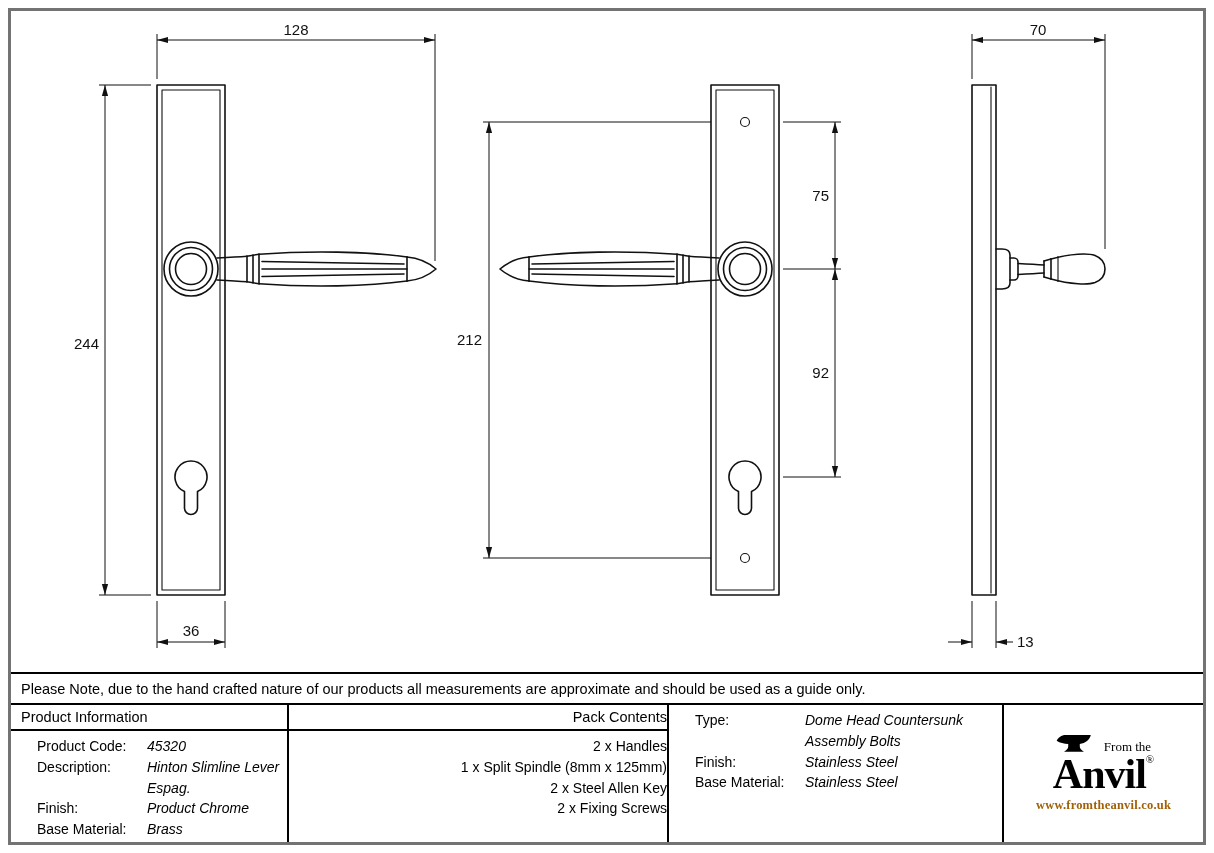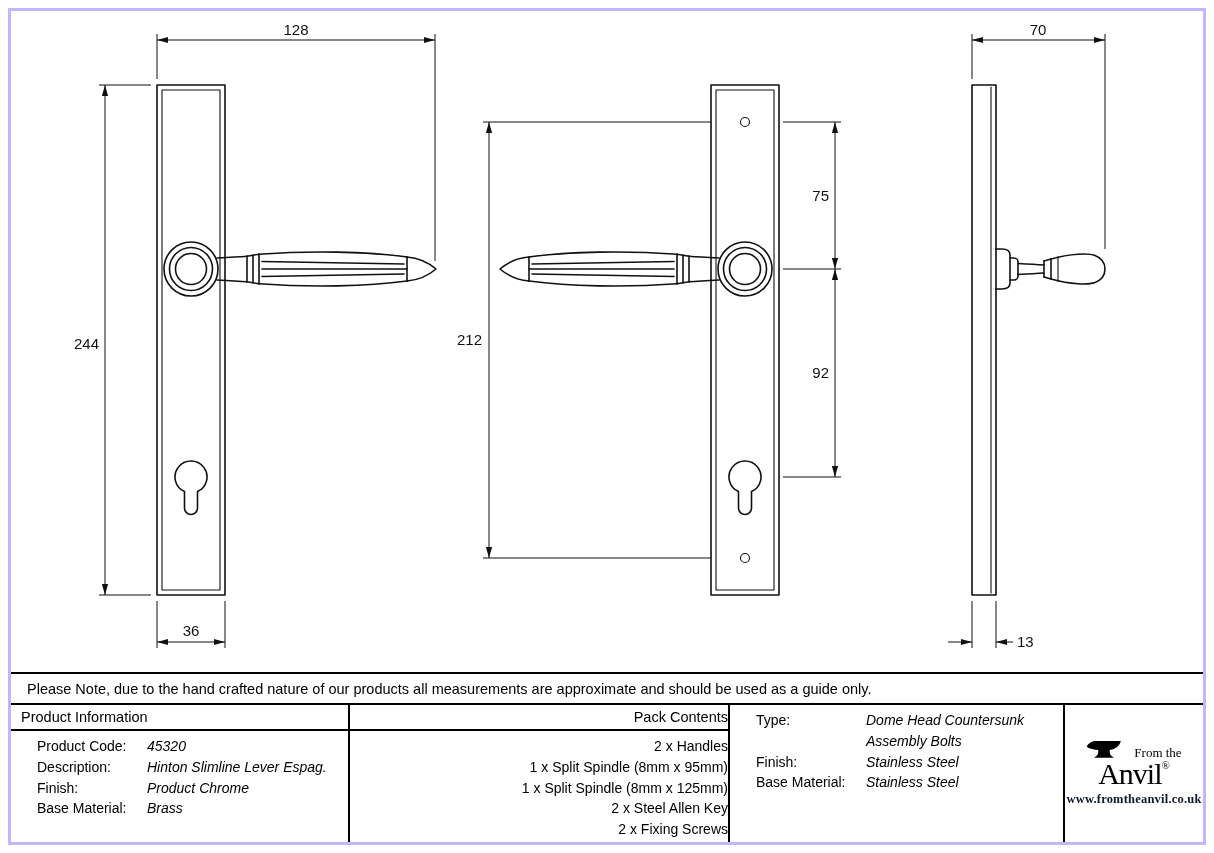--- a/index.html
+++ b/index.html
@@ -1,44 +1,44 @@
 <!DOCTYPE html>
 <html><head>
 <meta charset="utf-8">
 <style>
   html,body{margin:0;padding:0;background:#fff;}
   body{width:1214px;height:853px;position:relative;overflow:hidden;
        font-family:"Liberation Sans",sans-serif;color:#000;}
   .sheet{position:absolute;left:8px;top:8px;width:1198px;height:837px;
-         border:3px solid #c4b5fd;box-sizing:border-box;display:flex;flex-direction:column;background:#fff;}
+         border:3px solid #737373;box-sizing:border-box;display:flex;flex-direction:column;background:#fff;}
   .drawings-wrap{height:661px;flex:none;}
   svg{display:block;}
   .obj{stroke:#111;stroke-width:1.6;fill:none;stroke-linejoin:round;stroke-linecap:round;}
   .thin{stroke-width:1.1;}
   .ext,.dim,.arr-end{stroke:#111;stroke-width:1;fill:none;}
   .dim{marker-start:url(#arrR);marker-end:url(#arr);}
   .arr-end{marker-end:url(#arr);}
   .dimtext{font-family:"Liberation Sans",sans-serif;font-size:15px;fill:#111;}
   .note-bar{border-top:2px solid #000;height:31px;flex:none;display:flex;align-items:center;
-            padding-left:16px;font-size:14.5px;box-sizing:border-box;}
+            padding-left:10px;font-size:14.5px;box-sizing:border-box;}
   .spec-table{border-top:2px solid #000;flex:1;display:flex;min-height:0;}
   .col{box-sizing:border-box;border-right:2px solid #000;display:flex;flex-direction:column;}
-  .col-product{width:339px;} .col-pack{width:380px;text-align:right;} .col-fixing{width:335px;}
+  .col-product{width:278px;} .col-pack{width:380px;text-align:right;} .col-fixing{width:335px;}
   .col-logo{flex:1;border-right:none;align-items:center;justify-content:center;}
   .col-header{border-bottom:2px solid #000;height:26px;line-height:24px;padding-left:10px;
               font-size:14.5px;flex:none;box-sizing:border-box;}
   .col-body{padding:5px 0 0 26px;font-size:14px;}
   .kv-row{display:flex;line-height:20.8px;}
   .kv-label{width:110px;flex:none;}
   .kv-value{flex:1;font-style:italic;}
   .pack-item{line-height:20.8px;}
   .logo{display:flex;flex-direction:column;align-items:center;}
   .logo-row1{display:flex;align-items:flex-end;gap:12px;margin-bottom:-2px;}
   .from-the{font-family:"Liberation Serif",serif;font-size:13px;}
-  .anvil-word{font-family:"Liberation Serif",serif;font-weight:normal;font-size:30px;line-height:1.02;letter-spacing:-1px;text-align:right;}
+  .anvil-word{font-family:"Liberation Serif",serif;font-weight:bold;font-size:42px;line-height:1.02;letter-spacing:-1px;text-align:right;}
   .reg{font-family:"Liberation Serif",serif;font-size:11px;vertical-align:top;}
   .logo-url{font-family:"Liberation Serif",serif;font-weight:bold;font-size:12.5px;margin-top:2px;letter-spacing:0.2px;}
   .anvil-icon{display:block;}
 </style>
 </head>
 <body>
 
 <div class="sheet">
 
   <div class="drawings-wrap">
@@ -183,21 +183,20 @@
           <span class="kv-label">Base Material:</span>
           <span class="kv-value">Brass</span>
         </div>
       </div>
     </div>
 
     <div class="col col-pack">
       <div class="col-header">Pack Contents</div>
       <div class="col-body">
         <div class="pack-item">2 x Handles</div>
-        <div class="pack-item">1 x Split Spindle (8mm x 95mm)</div>
         <div class="pack-item">1 x Split Spindle (8mm x 125mm)</div>
         <div class="pack-item">2 x Steel Allen Key</div>
         <div class="pack-item">2 x Fixing Screws</div>
       </div>
     </div>
 
     <div class="col col-fixing">
       <div class="col-body">
         <div class="kv-row">
           <span class="kv-label">Type:</span>
@@ -222,18 +221,18 @@
       <div class="logo">
         <div class="logo-row1">
           <svg class="anvil-icon" width="36" height="21" viewBox="0 0 34 20">
             <path d="M33,1 C29,1 14,1 9,1 C5,1 2,3.5 0.5,6.5 C3.5,8.5 7.5,9.5 11.5,9.5 L11.5,12 C11.5,14 10,15.5 7.5,17 L26.5,17 C24,15.5 22.5,14 22.5,12 L22.5,9.5 C28,9 32,5.5 33,1 Z" fill="#000"></path>
           </svg>
           <span class="from-the">From the</span>
         </div>
         <div class="logo-row2">
           <span class="anvil-word">Anvil</span><span class="reg">®</span>
         </div>
-        <div class="logo-url" style="color: #0f172a;">www.fromtheanvil.co.uk</div>
+        <div class="logo-url" style="color: #a16207;">www.fromtheanvil.co.uk</div>
       </div>
     </div>
 
   </div>
 </div>
 
 </body></html>

